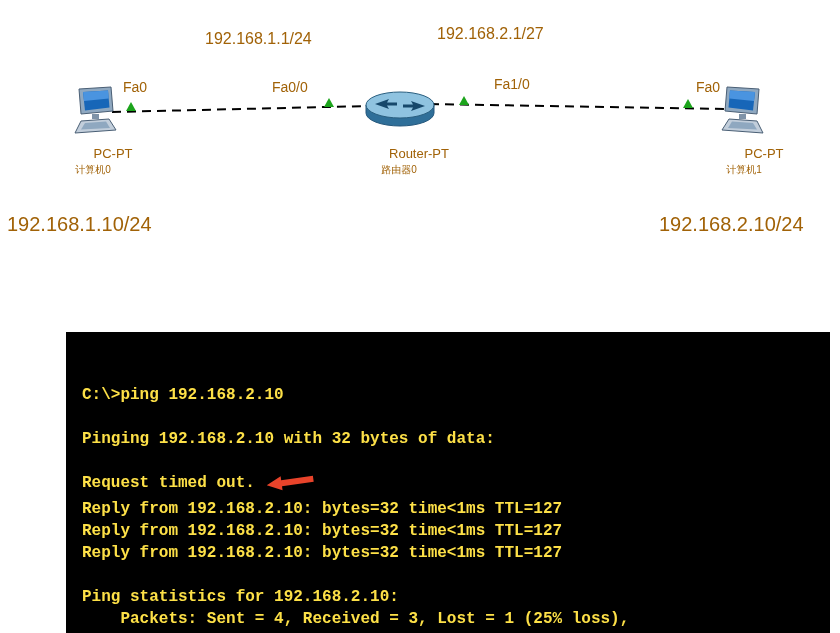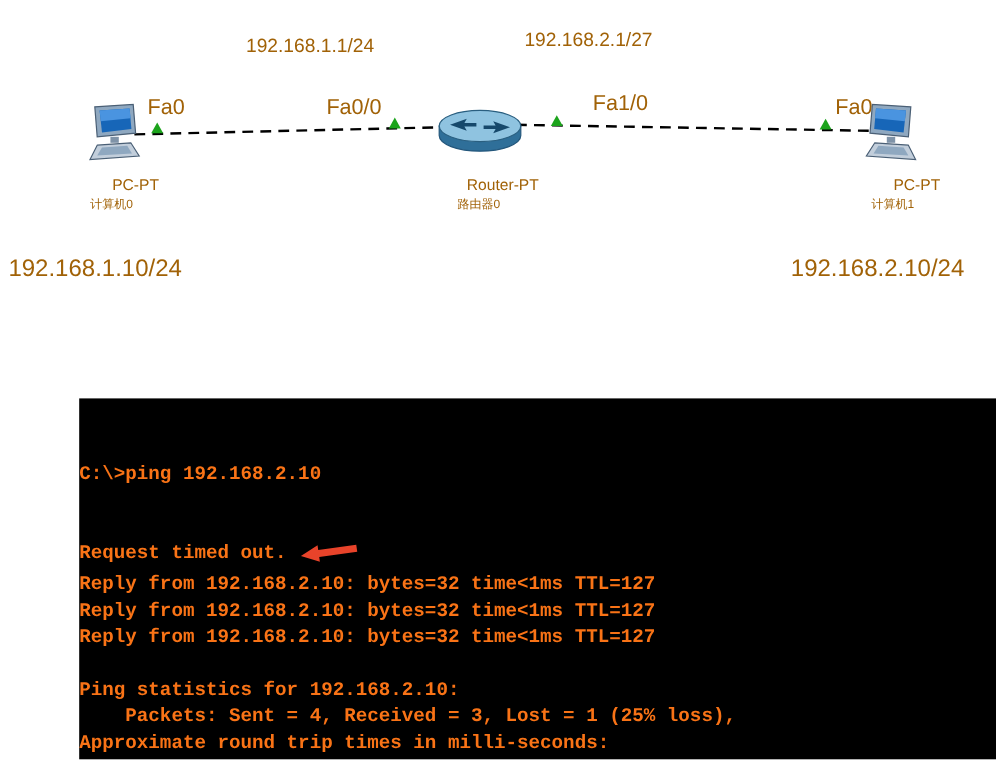--- a/index.html
+++ b/index.html
@@ -8,31 +8,31 @@
     position:relative;
     background:#ffffff;
     font-family:"Liberation Sans", sans-serif;
     color:#000;
     overflow:hidden;
   }
   .topology { position:absolute; left:0; top:0; width:840px; height:300px; }
   .links { position:absolute; left:0; top:0; }
   .lbl { position:absolute; white-space:nowrap; color:#a16207; }
   .subnet { font-size:16px; }
-  .if-lbl { font-size:18px;text-align:center; }
+  .if-lbl { font-size:14px;text-align:center; }
   .ip-lbl { font-size:20px; }
   .dev-lbl { font-size:13px; transform:translateX(-50%); text-align:center;padding-left:40px; }
   .dev-cn  { font-size:10px; transform:translateX(-50%); text-align:left; }
   .device { position:absolute; cursor:pointer; }
   .terminal {
     position:absolute; left:66px; top:332px; width:764px; height:301px;
-    background:#000000; color:#f97316;
+    background:#000000; color:#fde047;
     font-family:"Liberation Mono", monospace;
     font-size:16px; font-weight:700; line-height:22px;
-    padding:8px 0;
+    padding:8px 16px;
     white-space:pre;
     overflow:hidden;
   }
   .term-line { min-height:22px; }
   .red-arrow { display:inline-block; margin-left:12px; vertical-align:-4px; transform:rotate(-8deg); }
 </style>
 </head>
 <body>
 
 <div class="topology">
@@ -91,16 +91,16 @@
   <div class="lbl dev-cn" style="left:399px;top:163px">路由器0</div>
   <div class="lbl dev-lbl" style="left:744px;top:146px">PC-PT</div>
   <div class="lbl dev-cn" style="left:744px;top:163px">计算机1</div>
 
   <div class="lbl ip-lbl" style="left:7px;top:213px">192.168.1.10/24</div>
   <div class="lbl ip-lbl" style="left:659px;top:213px">192.168.2.10/24</div>
 
 </div>
 
 <div class="terminal">
-  <div id="terminal-lines"><div class="term-line"><span>C:\&gt;ping 192.168.2.10</span></div><div class="term-line"><span>&nbsp;</span></div><div class="term-line"><span>&nbsp;</span></div><div class="term-line"><span>Request timed out.</span><span class="red-arrow"><svg width="48" height="18" viewBox="0 0 48 18">
+  <div id="terminal-lines"><div class="term-line"><span>C:\&gt;ping 192.168.2.10</span></div><div class="term-line"><span>&nbsp;</span></div><div class="term-line"><span>Pinging 192.168.2.10 with 32 bytes of data:</span></div><div class="term-line"><span>&nbsp;</span></div><div class="term-line"><span>Request timed out.</span><span class="red-arrow"><svg width="48" height="18" viewBox="0 0 48 18">
             <polygon points="0,9 15,2 15,6 47,6 47,12 15,12 15,16" fill="#e8432a"></polygon>
           </svg></span></div><div class="term-line"><span>Reply from 192.168.2.10: bytes=32 time&lt;1ms TTL=127</span></div><div class="term-line"><span>Reply from 192.168.2.10: bytes=32 time&lt;1ms TTL=127</span></div><div class="term-line"><span>Reply from 192.168.2.10: bytes=32 time&lt;1ms TTL=127</span></div><div class="term-line"><span>&nbsp;</span></div><div class="term-line"><span>Ping statistics for 192.168.2.10:</span></div><div class="term-line"><span>    Packets: Sent = 4, Received = 3, Lost = 1 (25% loss),</span></div><div class="term-line"><span>Approximate round trip times in milli-seconds:</span></div></div>
 </div>
 
 </body></html>

